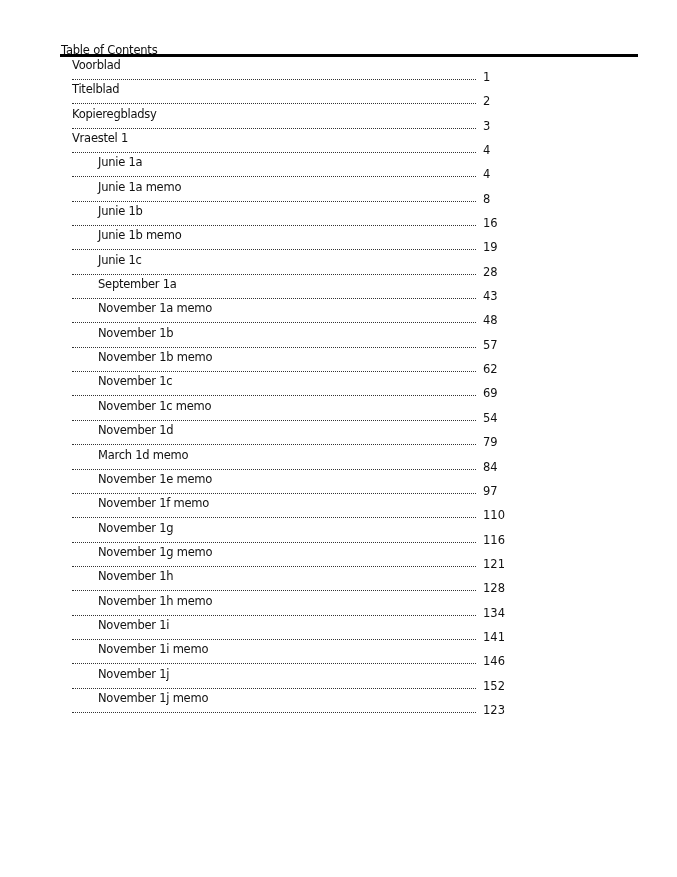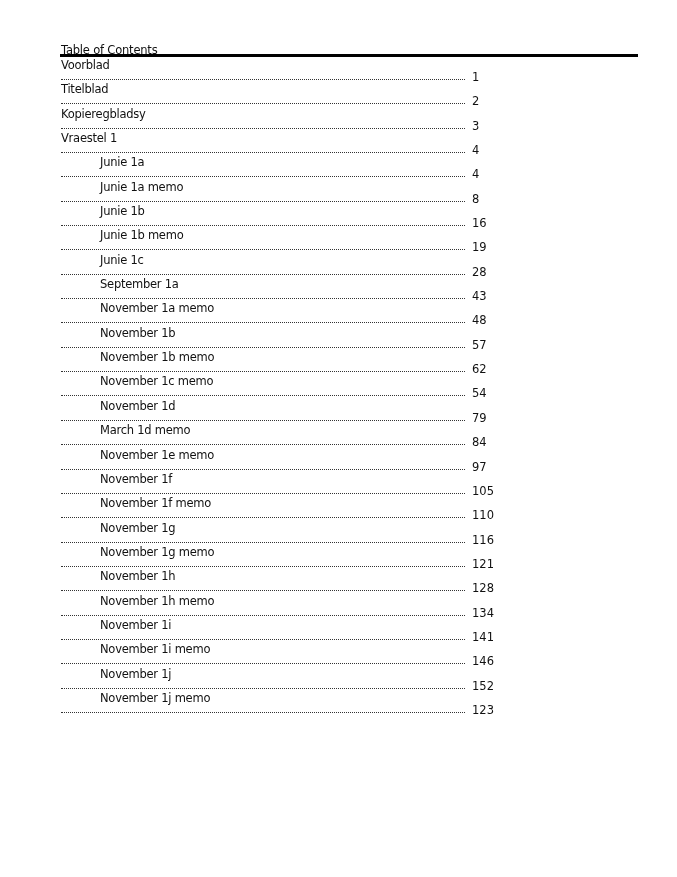--- a/index.html
+++ b/index.html
@@ -35,31 +35,32 @@
     }
     .toc-list {
       position: absolute;
       left: 60px;
       top: 58px;
       width: 450px;
     }
     .toc-row {
       position: relative;
       height: 24.35px;
+      margin-left: 11px;
     }
     .toc-label {
       position: absolute;
       top: 0px;
       font-size: 11.5px;
       letter-spacing: -0.25px;
       line-height: 14px;
       white-space: nowrap;
     }
     .toc-row.level-1 .toc-label { left: 1px; }
-    .toc-row.level-2 .toc-label { left: 40px; text-align: right; }
+    .toc-row.level-2 .toc-label { left: 27px; text-align: right; }
     .toc-leader {
       position: absolute;
       left: 1px;
       width: 404px;
       top: 21px;
       height: 0;
       border-bottom: 1px dotted #333333;
     }
     .toc-page {
       position: absolute;
@@ -136,43 +137,43 @@
     <span class="toc-label">November 1b</span>
     <span class="toc-leader"></span>
     <span class="toc-page">57</span>
   </div>
     <div class="toc-row level-2">
     <span class="toc-label">November 1b memo</span>
     <span class="toc-leader"></span>
     <span class="toc-page">62</span>
   </div>
     <div class="toc-row level-2">
+    <span class="toc-label">November 1c</span>
+    <span class="toc-leader"></span>
+    <span class="toc-page">69</span>
+  </div>
+    <div class="toc-row level-2">
     <span class="toc-label">November 1c memo</span>
     <span class="toc-leader"></span>
     <span class="toc-page">54</span>
   </div>
     <div class="toc-row level-2">
     <span class="toc-label">November 1d</span>
     <span class="toc-leader"></span>
     <span class="toc-page">79</span>
   </div>
     <div class="toc-row level-2">
     <span class="toc-label">March 1d memo</span>
     <span class="toc-leader"></span>
     <span class="toc-page">84</span>
   </div>
     <div class="toc-row level-2">
     <span class="toc-label">November 1e memo</span>
     <span class="toc-leader"></span>
     <span class="toc-page">97</span>
-  </div>
-    <div class="toc-row level-2">
-    <span class="toc-label">November 1f</span>
-    <span class="toc-leader"></span>
-    <span class="toc-page">105</span>
   </div>
     <div class="toc-row level-2">
     <span class="toc-label">November 1f memo</span>
     <span class="toc-leader"></span>
     <span class="toc-page">110</span>
   </div>
     <div class="toc-row level-2">
     <span class="toc-label">November 1g</span>
     <span class="toc-leader"></span>
     <span class="toc-page">116</span>

